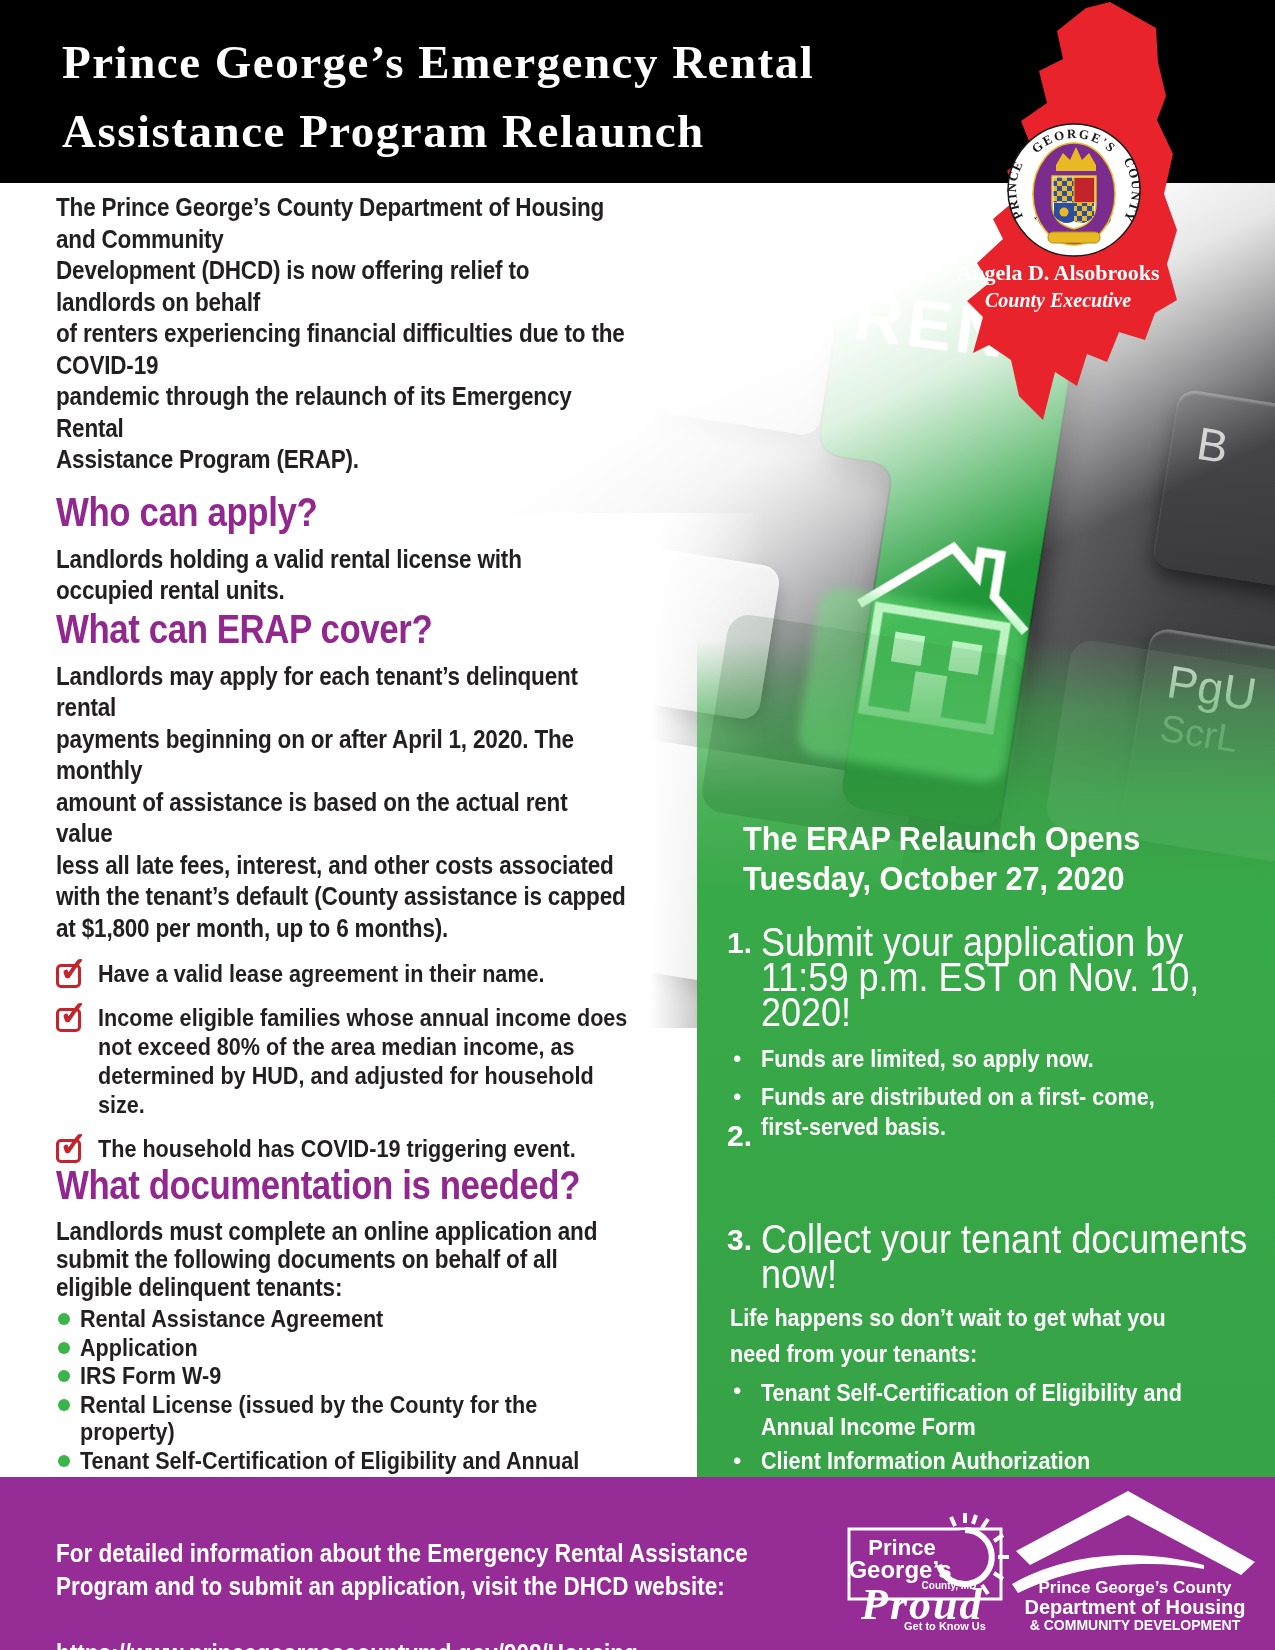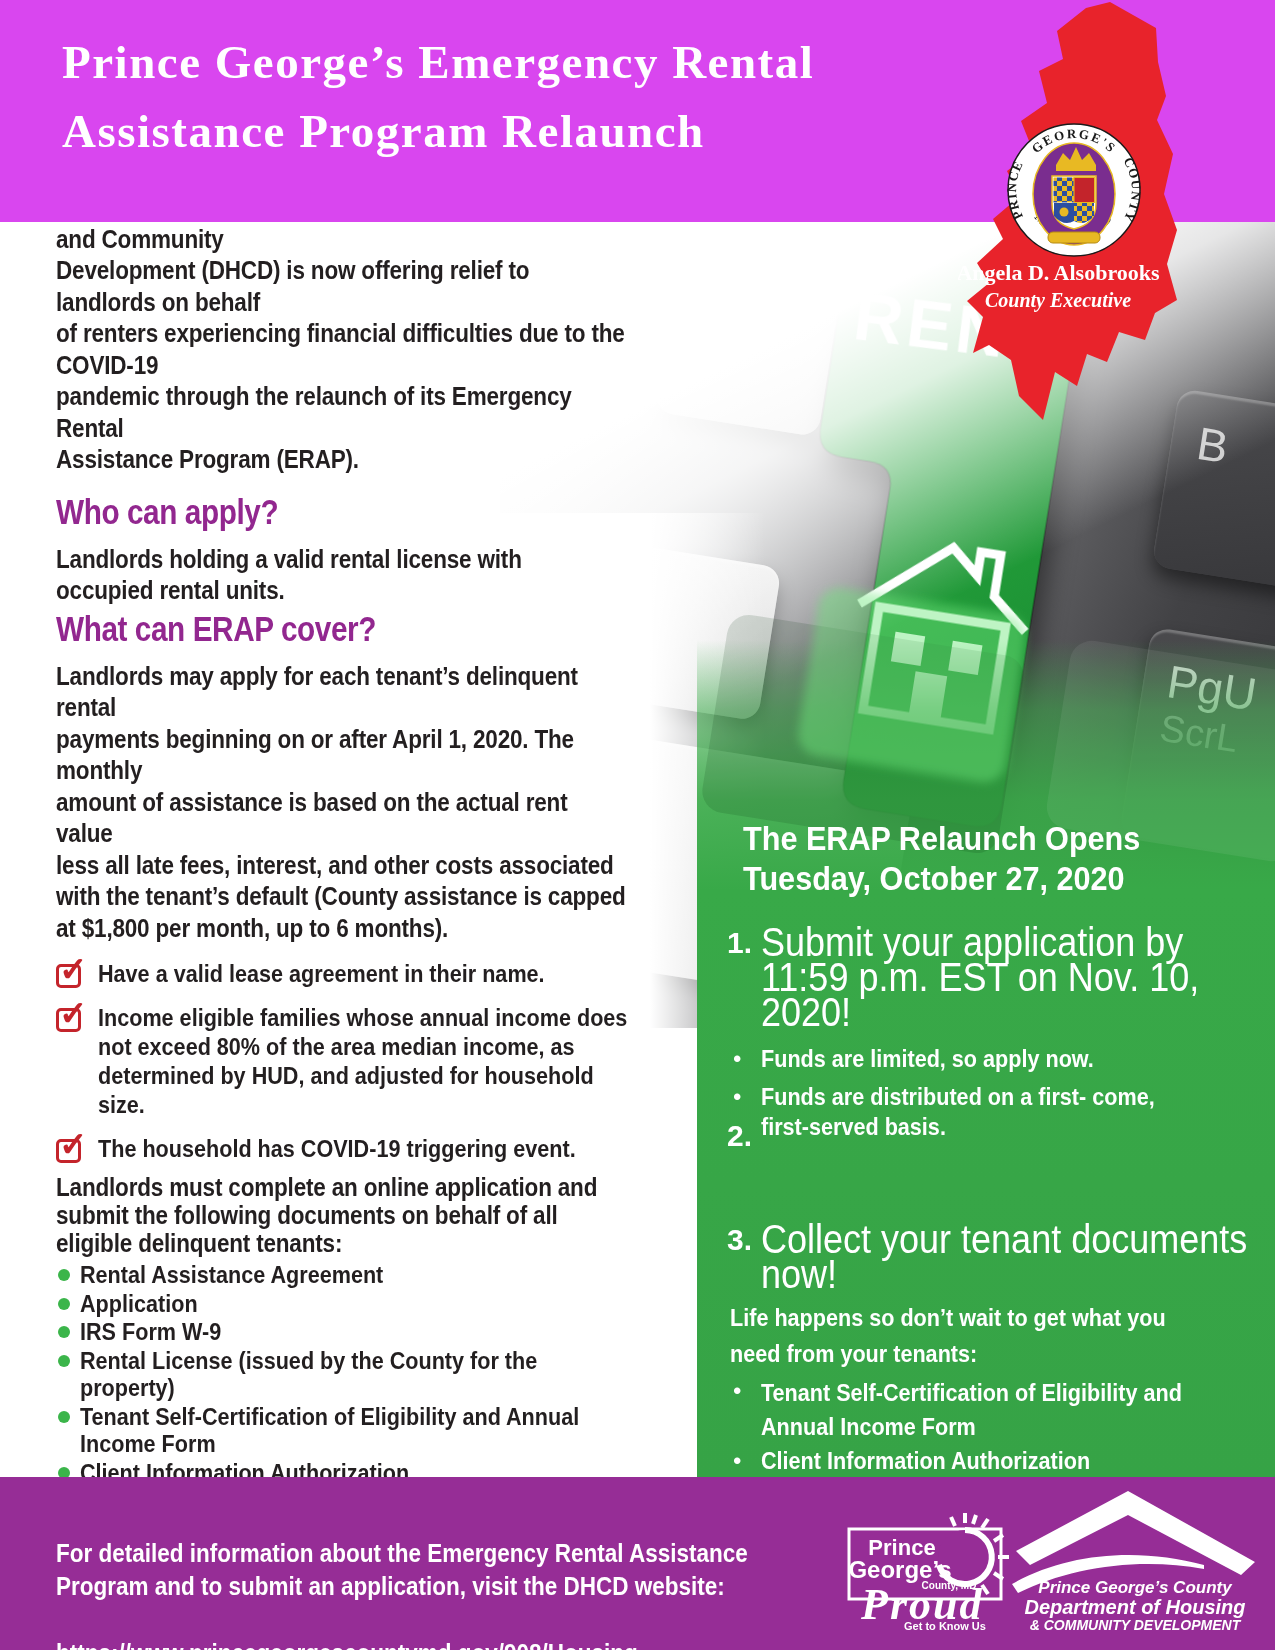--- a/index.html
+++ b/index.html
@@ -1,21 +1,21 @@
 <!DOCTYPE html>
 <html><head>
 <meta charset="utf-8">
 <style>
   * { margin:0; padding:0; box-sizing:border-box; }
   html,body { background:#ffffff; }
   body { font-family:"Liberation Sans", sans-serif; }
   .page { position:relative; width:1275px; height:1650px; background:#ffffff; overflow:hidden; margin:0 auto; }
 
   
-  .header { position:absolute; left:0; top:0; width:1275px; height:222px; background:#d946ef; z-index:3; }
+  .header { position:absolute; left:0; top:0; width:1275px; height:183px; background:#000000; z-index:3; }
   .title { position:absolute; left:62px; top:28px; color:#ffffff;
            font-family:"Liberation Serif", serif; font-weight:bold;
            font-size:47px; line-height:69px; letter-spacing:1.5px; white-space:pre-line; }
 
   
   .photo { position:absolute; left:500px; top:183px; width:775px; height:845px; overflow:hidden; z-index:1;
            background:linear-gradient(115deg,#fafafa 0%,#e6e6e6 16%,#bdbec0 32%,#6c6c6f 55%,#424245 75%,#313134 100%); }
   .kb { position:absolute; left:-40px; top:-40px; right:-60px; bottom:-40px; transform:rotate(9deg); transform-origin:55% 45%; }
   .key { position:absolute; border-radius:18px; box-shadow:inset 0 3px 2px rgba(255,255,255,.25), 0 10px 18px rgba(0,0,0,.45); }
   .key.light { background:linear-gradient(165deg,#f1f1f1,#d4d4d4); color:#9fbfa2; }
@@ -33,21 +33,21 @@
   .fadeL2 { position:absolute; left:0; top:330px; width:270px; bottom:0; background:linear-gradient(90deg,#ffffff 0 150px, rgba(255,255,255,0) 265px); }
 
   
   .county { position:absolute; left:958px; top:0; width:258px; height:435px; z-index:4; }
 
   
   .col { position:absolute; left:56px; top:192px; width:636px; z-index:2; color:#231f20; }
   .cx  { display:inline-block; transform:scaleX(0.9); transform-origin:0 0; }
   .cxh { display:inline-block; transform:scaleX(0.85); transform-origin:0 0; }
   .body-text { font-size:25px; font-weight:bold; line-height:31.5px; white-space:pre-line; letter-spacing:-0.2px; }
-  h2.sec { color:#92278F; font-size:35px; font-weight:900; letter-spacing:-0.5px; line-height:44px; }
+  h2.sec { color:#92278F; font-size:41px; font-weight:900; letter-spacing:-0.5px; line-height:44px; }
   .mt1 { margin-top:10px; } .mt2 { margin-top:14px; } .mt3 { }
 
   .chk-row { display:flex; align-items:flex-start; margin-top:15px; }
   .chk { position:relative; flex:0 0 30px; width:30px; height:27px; margin-right:12px; margin-top:2px; }
   .chk .box { position:absolute; left:0; top:3px; width:25px; height:24px; border:3px solid #C4242B; border-radius:5px; }
   .chk .mark { position:absolute; left:3px; top:-12px; color:#C4242B; font-size:34px; font-weight:900; }
   .chk-text { font-size:24px; font-weight:bold; line-height:29px; white-space:pre-line; }
 
   .doc-list { margin-top:4px; }
   .doc-row { display:flex; align-items:flex-start; margin-top:1px; }
@@ -69,21 +69,21 @@
   .gp-bul { display:flex; margin-top:8px; }
   .gp-bul .dot { flex:0 0 28px; font-size:24px; line-height:30px; }
   .gp-bul .txt { font-size:24px; font-weight:bold; line-height:30px; white-space:pre-line; }
   .gp-body { font-size:24px; font-weight:bold; line-height:36px; white-space:pre-line; }
 
   
   .footer { position:absolute; left:0; top:1477px; width:1275px; height:173px; background:#962D96; z-index:3; color:#fff; }
   .f-text { position:absolute; left:56px; top:26px; font-size:25px; font-weight:bold; line-height:33.5px; white-space:pre-line; }
   .f-text a { color:#ffffff; text-decoration:none; white-space:pre-line; }
   .proud { position:absolute; left:845px; top:22px; }
-  .dhcd  { position:absolute; left:1008px; top:8px;font-style:italic; }
+  .dhcd  { position:absolute; left:1008px; top:8px; }
 </style>
 </head>
 <body>
 
 <div class="page">
 
   <div class="photo">
     <div class="kb">
       <div class="key light key-tilde"><span>~</span></div>
       <div class="key light key-bslash"><span>\</span></div>
@@ -211,20 +211,21 @@
       </div>
       <div class="chk-row">
         <span class="chk">
             <i class="box"></i>
             <span class="mark">✓</span>
           </span>
         <span class="chk-text cx">The household has COVID-19 triggering event.</span>
       </div>
     </div>
 
+    <h2 class="sec mt3"><span class="cxh">What documentation is needed?</span></h2>
     <div class="body-text cx mt1" style="line-height:28px">Landlords must complete an online application and
 submit the following documents on behalf of all
 eligible delinquent tenants:</div>
 
     <div class="doc-list">
       <div class="doc-row">
           <span class="doc-dot"></span>
           <span class="doc-text cx">Rental Assistance Agreement</span>
         </div>
       <div class="doc-row">

